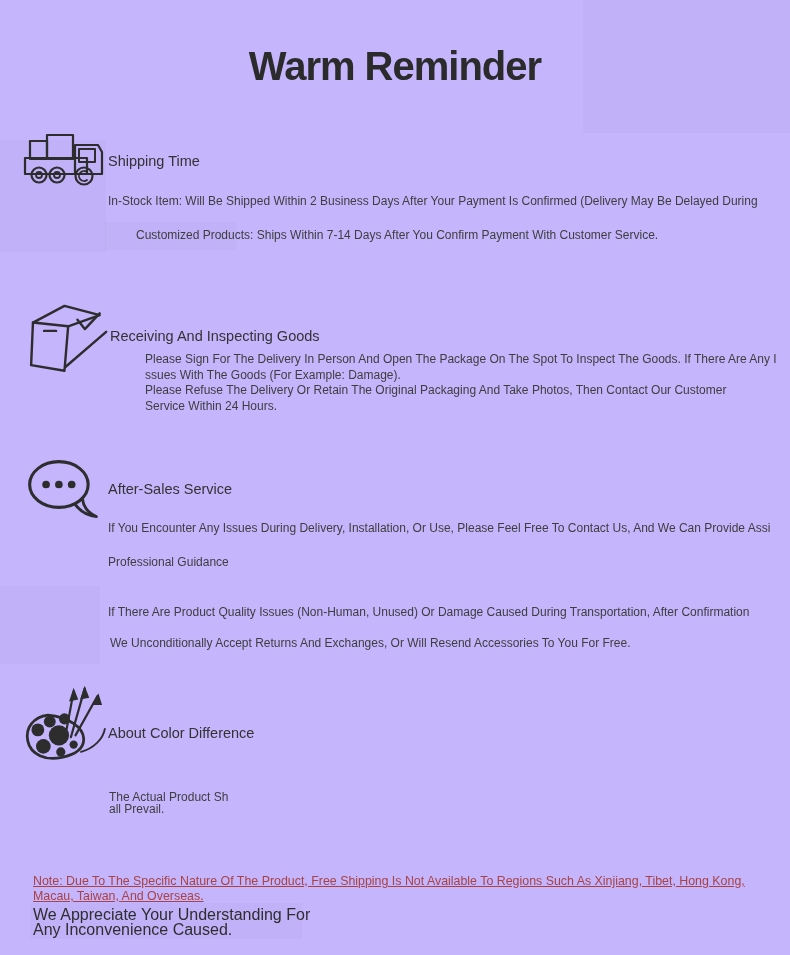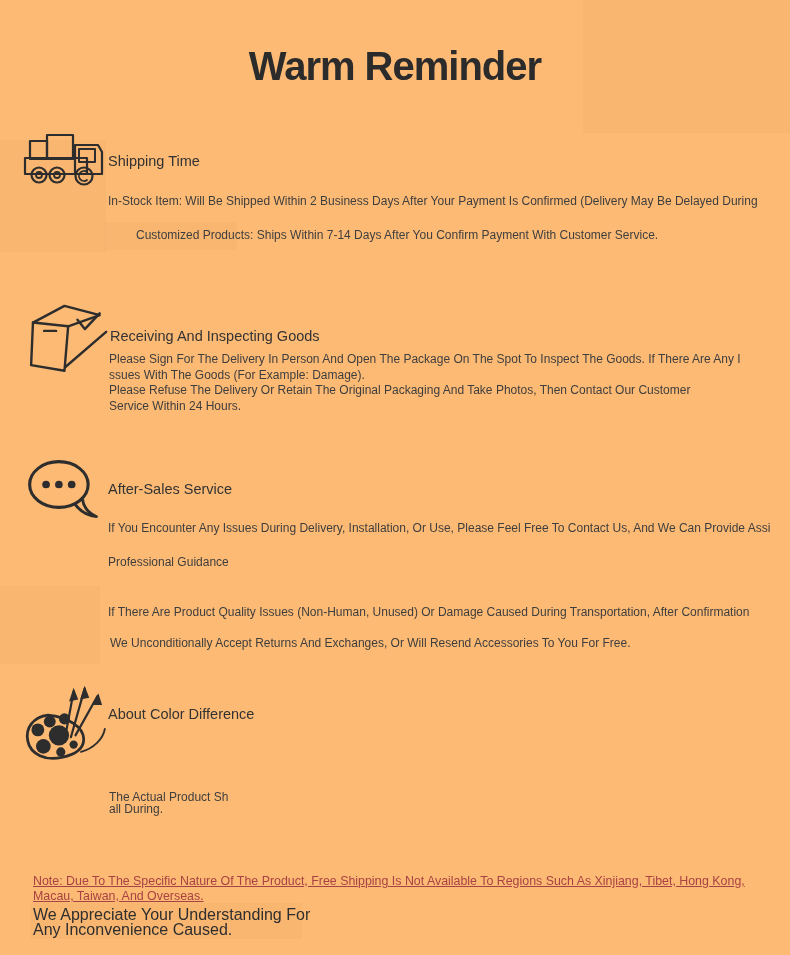--- a/index.html
+++ b/index.html
@@ -1,19 +1,19 @@
 <!DOCTYPE html>
 <html><head>
 <meta charset="utf-8">
 <style>
   html,body{margin:0;padding:0;background:#ffffff;}
   .page{
     position:relative;
     width:790px;height:955px;
-    background:#fdba74;
+    background:#c4b5fd;
     overflow:hidden;
     font-family:"Liberation Sans", sans-serif;
     color:#3e3e3e;
   }
   .abs{position:absolute;}
   .shade{position:absolute;background:rgba(0,0,0,0.018);pointer-events:none;}
   .page-title{
     top:44px;left:0;width:790px;height:54px;
     text-align:center;
     font-size:40px;font-weight:700;letter-spacing:-1px;
@@ -22,21 +22,21 @@
   .sec-heading{
     font-size:14.5px;line-height:21px;color:#333333;font-weight:400;
     white-space:nowrap;
   }
   .body-line{
     font-size:12px;line-height:16px;color:#3e3e3e;
     white-space:nowrap;overflow:hidden;
   }
   .para-block .body-line{overflow:visible;}
   .para-block{line-height:15.6px;}
-  .para-block .body-line{line-height:15.6px;}
+  .para-block .body-line{line-height:15.6px;margin-left:36px;}
   .small-block{font-size:11px;line-height:11.8px;color:#3e3e3e;}
   .small-block .body-line{font-size:12px;line-height:11.8px;}
   .note-block{
     font-size:12.4px;line-height:15px;color:#a84244;
   }
   .note-block .note-line{white-space:nowrap;overflow:hidden;}
   .closing-block{
     font-size:16px;line-height:15.2px;color:#2e2e2e;
   }
   .icon-box svg{display:block;}
@@ -119,24 +119,24 @@
       <circle class="fillm" cx="44" cy="74" r="5"></circle>
       <circle class="fillm" cx="58" cy="66" r="4.5"></circle>
       <path class="stroke" d="M58 8 L48 62" stroke-width="2.4"></path>
       <path class="fillm" d="M58 4 L63 17 L53 19 Z"></path>
       <path class="stroke" d="M70 5 L55 58" stroke-width="2.4"></path>
       <path class="fillm" d="M70 2 L75 15 L65 17 Z"></path>
       <path class="stroke" d="M84 13 L60 56" stroke-width="2.4"></path>
       <path class="fillm" d="M85 10 L89 23 L79 23 Z"></path>
     </svg>
   </div>
-  <div class="abs sec-heading" style="left:108px;top:704px;text-align:right;">About Color Difference</div>
+  <div class="abs sec-heading" style="left:108px;top:723px;text-align:right;">About Color Difference</div>
   <div class="abs small-block" style="left:109px;top:792px;">
     <div class="body-line">The Actual Product Sh</div>
-    <div class="body-line">all During.</div>
+    <div class="body-line">all Prevail.</div>
   </div>
 
   <div class="abs note-block" style="left:33px;top:874px;right:10px;text-decoration:underline;">
     <div class="note-line">Note: Due To The Specific Nature Of The Product, Free Shipping Is Not Available To Regions Such As Xinjiang, Tibet, Hong Kong,</div>
     <div class="note-line">Macau, Taiwan, And Overseas.</div>
   </div>
   <div class="abs closing-block" style="left:33px;top:907px;">
     <div>We Appreciate Your Understanding For</div>
     <div>Any Inconvenience Caused.</div>
   </div>

